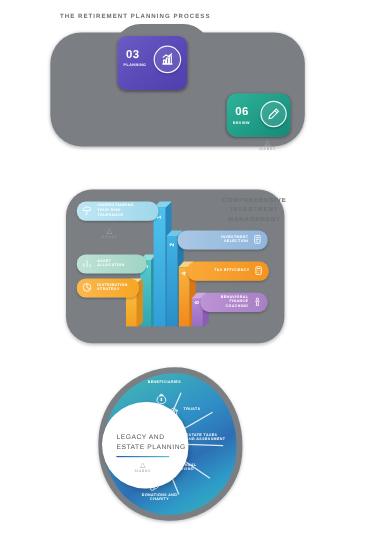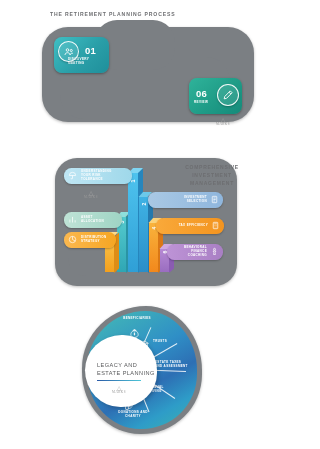--- a/index.html
+++ b/index.html
@@ -143,37 +143,38 @@
 
 <div class="page">
 
   <div class="sec1">
     <div class="sec1-title">THE RETIREMENT PLANNING PROCESS</div>
 
     <div class="blob1"></div>
     <div class="blob1b"></div>
     <div class="blob1c"></div>
 
-    <div class="card" id="c1">
-      <div class="num" style="left:31px; top:9px;">01</div>
-      <div class="lbl" style="left:14px; top:21px; width:34px;">DISCOVERY MEETING</div>
-      <div class="ico" style="left:4px; top:4px; width:21px; height:21px;">
-        <svg width="12" height="12" viewBox="0 0 24 24" fill="none" stroke="#fff" stroke-width="1.7">
-          <circle cx="9" cy="8" r="2.6"></circle>
-            <circle cx="16.5" cy="9" r="2.1"></circle>
-          <path d="M4 18c0-3 2.3-4.6 5-4.6s5 1.6 5 4.6"></path>
-          <path d="M14.5 18c0-2.3 1.5-3.6 3.3-3.6 1.3 0 2.2.6 2.2.6"></path>
+
+
+    <div class="card" id="c3">
+      <div class="num" style="left:7px; top:11px;">03</div>
+      <div class="lbl" style="left:5px; top:23px; width:30px;">PLANNING</div>
+      <div class="ico" style="left:30px; top:8px; width:23px; height:23px;">
+        <svg width="13" height="13" viewBox="0 0 24 24" fill="none" stroke="#fff" stroke-width="1.7">
+          <path d="M4 19h16"></path>
+          <rect x="6" y="13" width="3" height="6"></rect>
+          <rect x="10.5" y="10" width="3" height="9"></rect>
+          <rect x="15" y="6.5" width="3" height="12.5"></rect>
+          <path d="M5 9l5-4 3.5 2.5L19 3"></path>
         </svg>
       </div>
-      <svg class="tip" style="left:11px; top:35px;" width="10" height="7" viewBox="0 0 10 7">
-        <polygon points="0,0 10,0 4,7" fill="#2d9fa6"></polygon>
+      <svg class="tip" style="left:24px; top:44px;" width="10" height="7" viewBox="0 0 10 7">
+        <polygon points="0,0 10,0 4,7" fill="#5344b3"></polygon>
       </svg>
     </div>
-
-
 
 
 
     <div class="card" id="c6">
       <div class="num" style="left:7px; top:11px;">06</div>
       <div class="lbl" style="left:5px; top:23px; width:28px;">REVIEW</div>
       <div class="ico" style="left:28px; top:6px; width:22px; height:22px;">
         <svg width="12" height="12" viewBox="0 0 24 24" fill="none" stroke="#fff" stroke-width="1.8">
           <path d="M16.5 3.8l3.7 3.7L9 18.7l-4.6 1 1-4.6z"></path>
           <path d="M14 6.3l3.7 3.7"></path>

